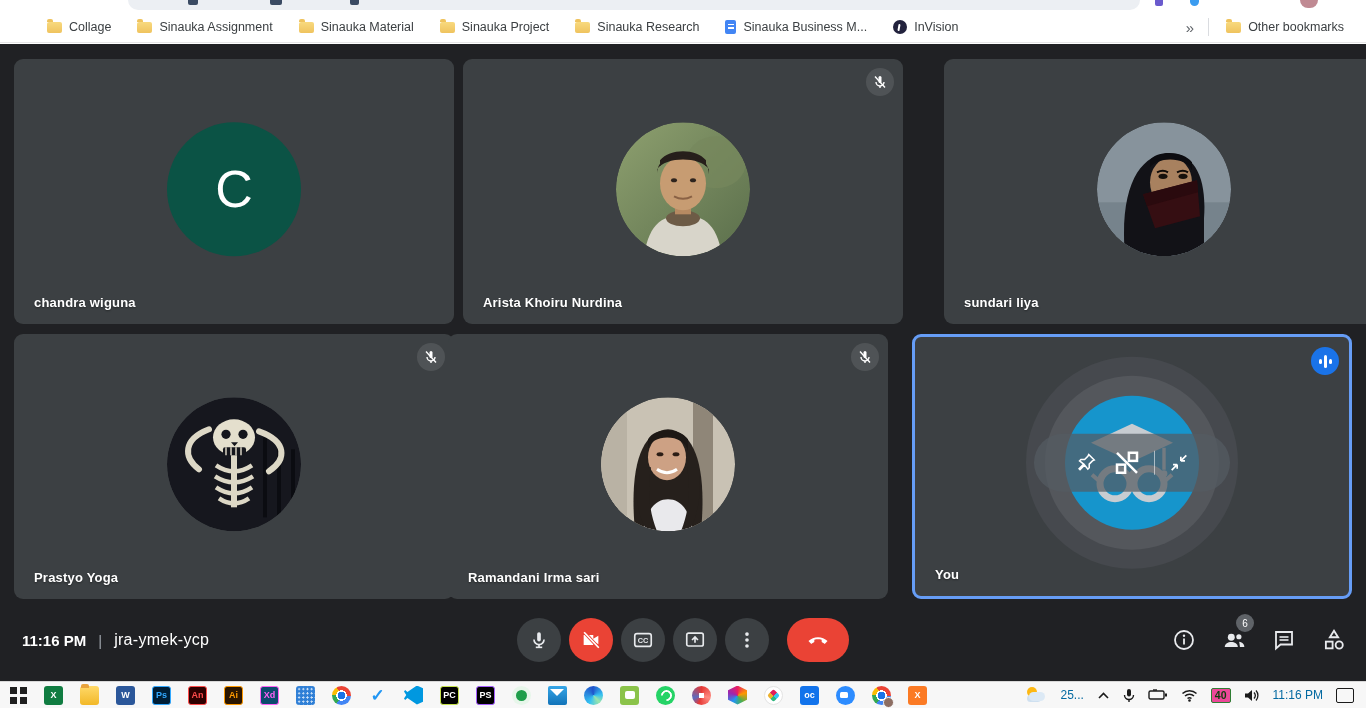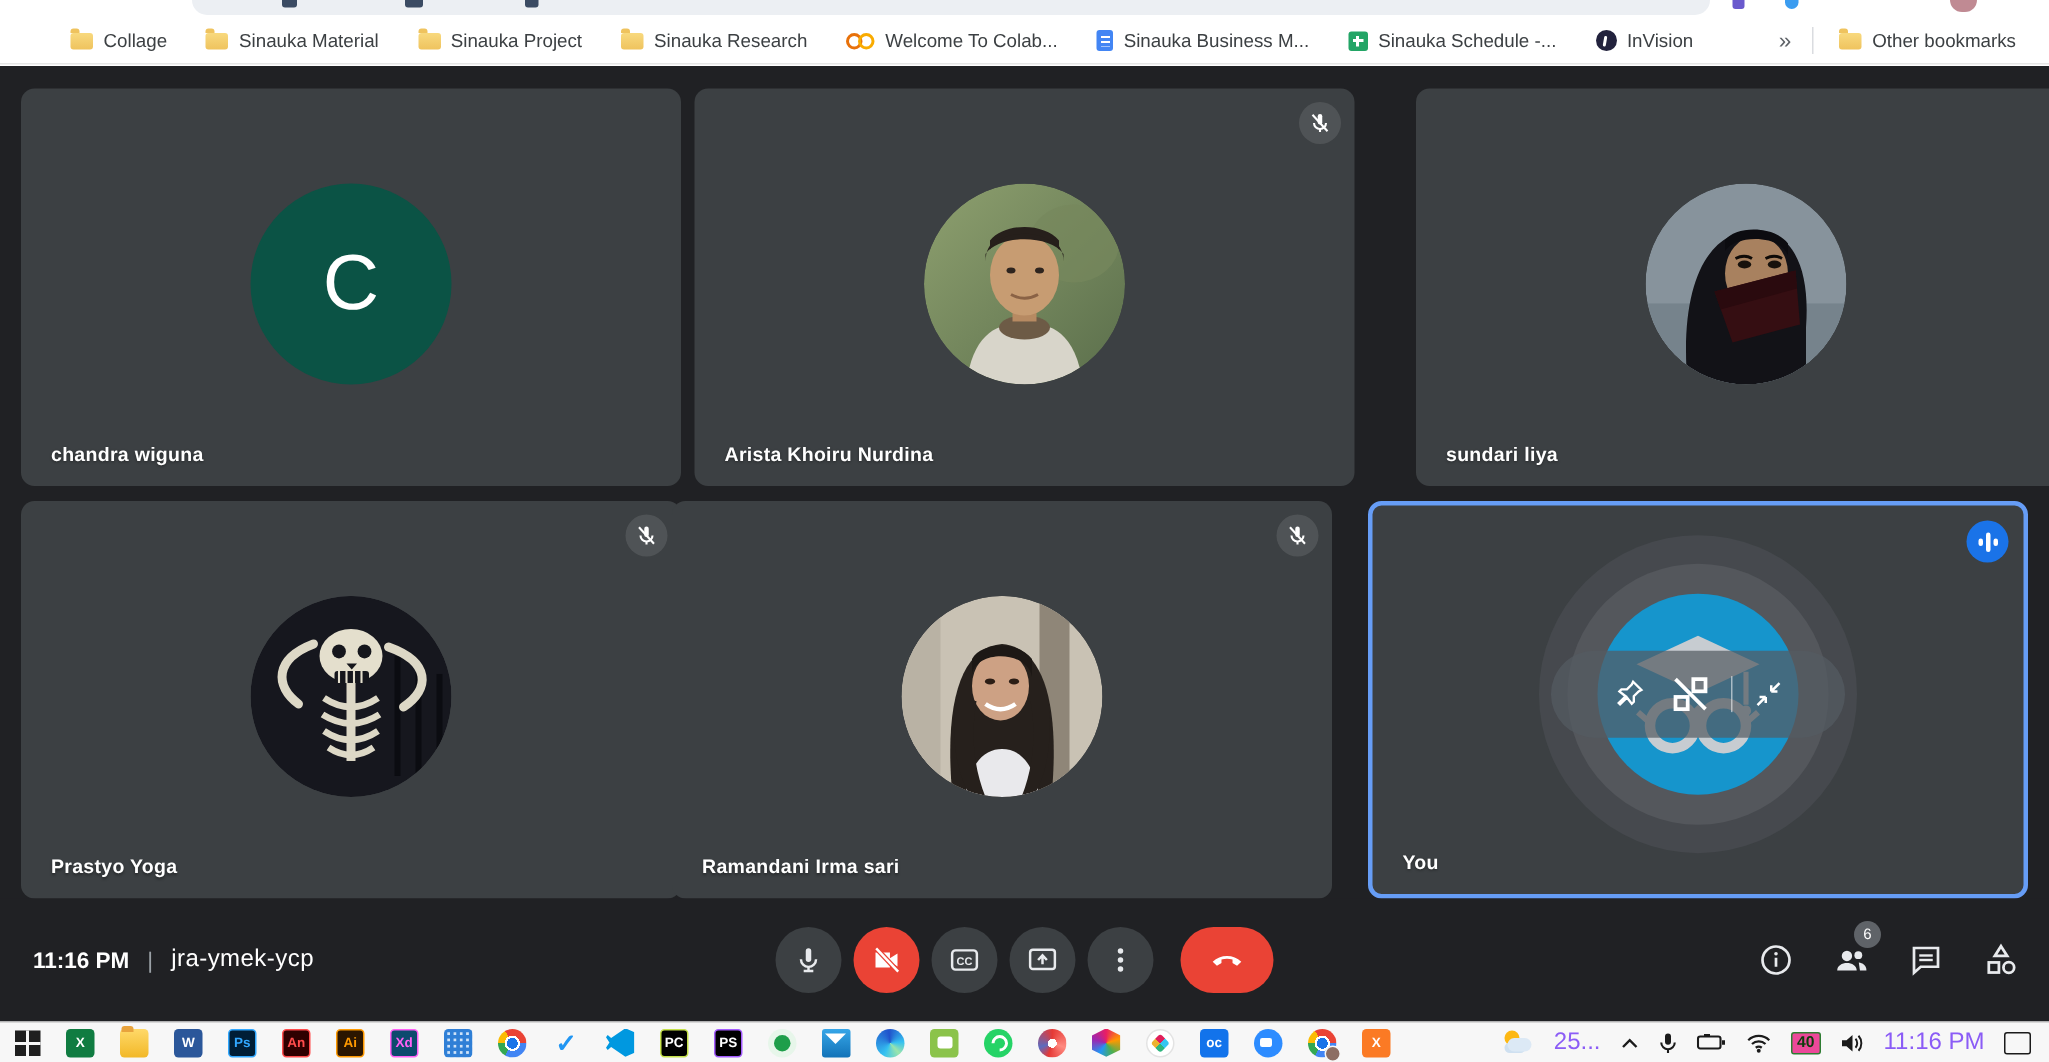--- a/index.html
+++ b/index.html
@@ -105,21 +105,21 @@
   .tb-slack{border-radius:50%;background:#fff;border:1px solid #e3e3e3;position:relative;}
   .tb-slack::after{content:"";position:absolute;left:4px;top:4px;width:9px;height:9px;border-radius:2px;transform:rotate(45deg);background:conic-gradient(#36c5f0 0 25%,#2eb67d 0 50%,#ecb22e 0 75%,#e01e5a 0);}
   .tb-oc{background:#1273eb;color:#fff;text-transform:lowercase;}
   .tb-zoom{border-radius:50%;background:#2d8cff;position:relative;}
   .tb-zoom::after{content:"";position:absolute;left:4px;top:6.5px;width:8px;height:6px;background:#fff;border-radius:1.5px;}
   .tb-chrome2{position:relative;}
   .tb-chrome2 .pbadge{position:absolute;right:-3px;bottom:-3px;width:9px;height:9px;border-radius:50%;background:#8d6e63;border:1.5px solid #f7f7f7;}
   .tb-xampp{background:#fb7a24;color:#fff;}
 
   .tray{margin-left:auto;display:flex;align-items:center;gap:13px;padding-right:12px;color:#1b1b1b;}
-  .tray .txt{font-size:16px;color:#8b5cf6;white-space:nowrap;}
+  .tray .txt{font-size:12px;color:#0369a1;white-space:nowrap;}
   .badge40{background:#ec4899;border:1px solid #2e7d32;color:#0b3d0b;font-size:10.5px;font-weight:700;padding:0.5px 3px;border-radius:2px;}
   .tray-ic{display:flex;align-items:center;justify-content:center;cursor:pointer;}
   .notif{width:16px;height:13px;border:1.5px solid #1b1b1b;border-radius:2px;position:relative;background:#f7f7f7;}
   .sun-cloud{position:relative;width:22px;height:16px;}
   .sun-cloud::before{content:"";position:absolute;left:2px;top:0;width:10px;height:10px;border-radius:50%;background:#fdb813;}
   .sun-cloud::after{content:"";position:absolute;left:4px;top:5px;width:16px;height:9px;border-radius:8px;background:#dce9f5;box-shadow:-3px 2px 0 -1px #cfe0f0;}
 </style>
 </head>
 <body>
 
@@ -134,41 +134,37 @@
     <div class="ext-frag-b"></div>
     <div class="avatar-frag"></div>
 
     <div id="bookmarks-bar">
       <div class="bm">
         <span class="icon-folder"></span>
         <span class="lbl">Collage</span>
       </div>
       <div class="bm">
         <span class="icon-folder"></span>
+        <span class="lbl">Sinauka Assignment</span>
+      </div>
+      <div class="bm">
+        <span class="icon-folder"></span>
         <span class="lbl">Sinauka Material</span>
       </div>
       <div class="bm">
         <span class="icon-folder"></span>
         <span class="lbl">Sinauka Project</span>
       </div>
       <div class="bm">
         <span class="icon-folder"></span>
         <span class="lbl">Sinauka Research</span>
       </div>
       <div class="bm">
-        <span class="icon-colab"></span>
-        <span class="lbl">Welcome To Colab...</span>
-      </div>
-      <div class="bm">
         <span class="icon-docs"></span>
         <span class="lbl">Sinauka Business M...</span>
-      </div>
-      <div class="bm">
-        <span class="icon-sheets"></span>
-        <span class="lbl">Sinauka Schedule -...</span>
       </div>
       <div class="bm">
         <span class="icon-invision"></span>
         <span class="lbl">InVision</span>
       </div>
       <div class="bm-overflow">»</div>
       <div class="bm-sep"></div>
       <div class="bm" style="padding-right:22px;">
         <span class="icon-folder"></span>
         <span class="lbl">Other bookmarks</span>

